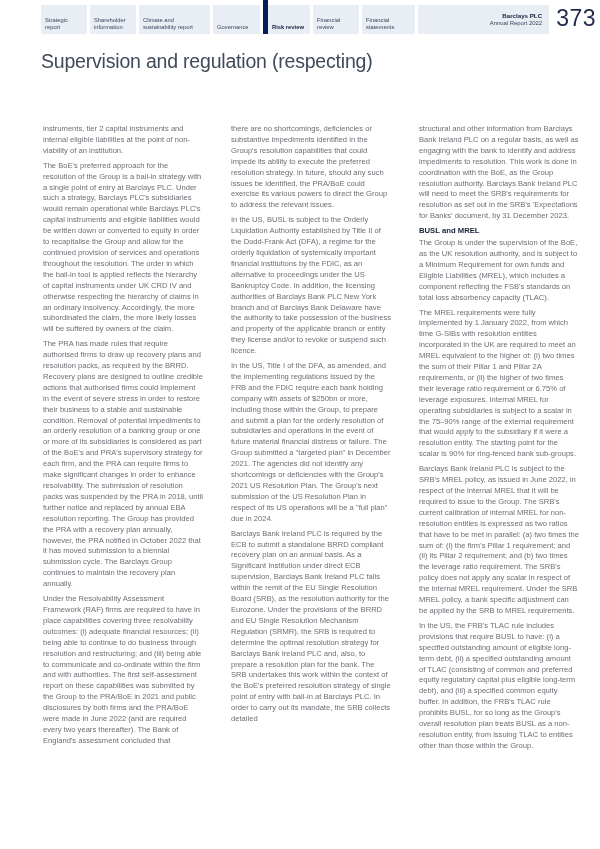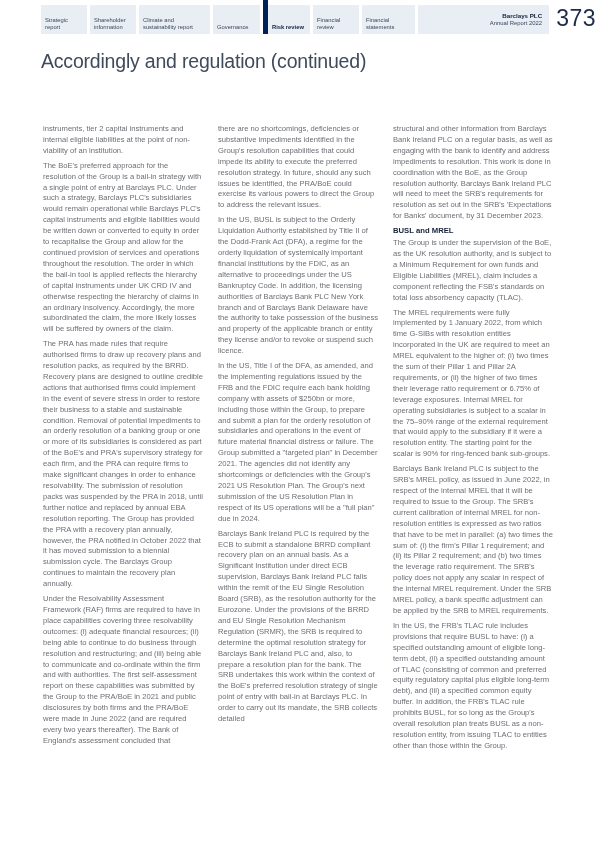--- a/index.html
+++ b/index.html
@@ -74,21 +74,21 @@
     margin: 16px 40px 0 41px;
     font-size: 19.5px;
     font-weight: 400;
     letter-spacing: -0.2px;
     color: #3f4a5a;
   }
 
   
   .columns {
     display: flex;
-    gap: 15px;
+    gap: 28px;
     padding: 0 47px 0 43px;
     margin-top: 51px;
   }
   .col { width: 160px; flex: 0 0 160px; }
   .col p {
     font-size: 7.6px;
     line-height: 10.9px;
     margin-bottom: 4px;
     color: #6b6e74;
     text-align: left;
@@ -127,36 +127,36 @@
   <div class="tab w53">
     <span class="tab-label">Financial statements</span>
   </div>
   <div class="brand-box">
     <div class="brand-company">Barclays PLC</div>
     <div class="brand-report">Annual Report 2022</div>
   </div>
   <div class="page-number">373</div>
 </header>
 
-<h1 class="page-title">Accordingly and regulation (continued)</h1>
+<h1 class="page-title">Supervision and regulation (respecting)</h1>
 
 <main class="columns">
   <section class="col">
     <p>instruments, tier 2 capital instruments and internal eligible liabilities at the point of non-viability of an institution.</p>
     <p>The BoE's preferred approach for the resolution of the Group is a bail-in strategy with a single point of entry at Barclays PLC. Under such a strategy, Barclays PLC's subsidiaries would remain operational while Barclays PLC's capital instruments and eligible liabilities would be written down or converted to equity in order to recapitalise the Group and allow for the continued provision of services and operations throughout the resolution. The order in which the bail-in tool is applied reflects the hierarchy of capital instruments under UK CRD IV and otherwise respecting the hierarchy of claims in an ordinary insolvency. Accordingly, the more subordinated the claim, the more likely losses will be suffered by owners of the claim.</p>
     <p>The PRA has made rules that require authorised firms to draw up recovery plans and resolution packs, as required by the BRRD. Recovery plans are designed to outline credible actions that authorised firms could implement in the event of severe stress in order to restore their business to a stable and sustainable condition. Removal of potential impediments to an orderly resolution of a banking group or one or more of its subsidiaries is considered as part of the BoE's and PRA's supervisory strategy for each firm, and the PRA can require firms to make significant changes in order to enhance resolvability. The submission of resolution packs was suspended by the PRA in 2018, until further notice and replaced by annual EBA resolution reporting. The Group has provided the PRA with a recovery plan annually, however, the PRA notified in October 2022 that it has moved submission to a biennial submission cycle. The Barclays Group continues to maintain the recovery plan annually.</p>
     <p>Under the Resolvability Assessment Framework (RAF) firms are required to have in place capabilities covering three resolvability outcomes: (i) adequate financial resources; (ii) being able to continue to do business through resolution and restructuring; and (iii) being able to communicate and co-ordinate within the firm and with authorities. The first self-assessment report on these capabilities was submitted by the Group to the PRA/BoE in 2021 and public disclosures by both firms and the PRA/BoE were made in June 2022 (and are required every two years thereafter). The Bank of England's assessment concluded that</p>
   </section>
   <section class="col">
     <p>there are no shortcomings, deficiencies or substantive impediments identified in the Group's resolution capabilities that could impede its ability to execute the preferred resolution strategy. In future, should any such issues be identified, the PRA/BoE could exercise its various powers to direct the Group to address the relevant issues.</p>
     <p>In the US, BUSL is subject to the Orderly Liquidation Authority established by Title II of the Dodd-Frank Act (DFA), a regime for the orderly liquidation of systemically important financial institutions by the FDIC, as an alternative to proceedings under the US Bankruptcy Code. In addition, the licensing authorities of Barclays Bank PLC New York branch and of Barclays Bank Delaware have the authority to take possession of the business and property of the applicable branch or entity they license and/or to revoke or suspend such licence.</p>
     <p>In the US, Title I of the DFA, as amended, and the implementing regulations issued by the FRB and the FDIC require each bank holding company with assets of $250bn or more, including those within the Group, to prepare and submit a plan for the orderly resolution of subsidiaries and operations in the event of future material financial distress or failure. The Group submitted a "targeted plan" in December 2021. The agencies did not identify any shortcomings or deficiencies with the Group's 2021 US Resolution Plan. The Group's next submission of the US Resolution Plan in respect of its US operations will be a "full plan" due in 2024.</p>
     <p>Barclays Bank Ireland PLC is required by the ECB to submit a standalone BRRD compliant recovery plan on an annual basis. As a Significant Institution under direct ECB supervision, Barclays Bank Ireland PLC falls within the remit of the EU Single Resolution Board (SRB), as the resolution authority for the Eurozone. Under the provisions of the BRRD and EU Single Resolution Mechanism Regulation (SRMR), the SRB is required to determine the optimal resolution strategy for Barclays Bank Ireland PLC and, also, to prepare a resolution plan for the bank. The SRB undertakes this work within the context of the BoE's preferred resolution strategy of single point of entry with bail-in at Barclays PLC. In order to carry out its mandate, the SRB collects detailed</p>
   </section>
   <section class="col">
     <p>structural and other information from Barclays Bank Ireland PLC on a regular basis, as well as engaging with the bank to identify and address impediments to resolution. This work is done in coordination with the BoE, as the Group resolution authority. Barclays Bank Ireland PLC will need to meet the SRB's requirements for resolution as set out in the SRB's 'Expectations for Banks' document, by 31 December 2023.</p>
     <h3>BUSL and MREL</h3>
-    <p>The Group is under the supervision of the BoE, as the UK resolution authority, and is subject to a Minimum Requirement for own funds and Eligible Liabilities (MREL), claim includes a component reflecting the FSB's standards on total loss absorbency capacity (TLAC).</p>
+    <p>The Group is under the supervision of the BoE, as the UK resolution authority, and is subject to a Minimum Requirement for own funds and Eligible Liabilities (MREL), which includes a component reflecting the FSB's standards on total loss absorbency capacity (TLAC).</p>
     <p>The MREL requirements were fully implemented by 1 January 2022, from which time G-SIBs with resolution entities incorporated in the UK are required to meet an MREL equivalent to the higher of: (i) two times the sum of their Pillar 1 and Pillar 2A requirements, or (ii) the higher of two times their leverage ratio requirement or 6.75% of leverage exposures. Internal MREL for operating subsidiaries is subject to a scalar in the 75–90% range of the external requirement that would apply to the subsidiary if it were a resolution entity. The starting point for the scalar is 90% for ring-fenced bank sub-groups.</p>
     <p>Barclays Bank Ireland PLC is subject to the SRB's MREL policy, as issued in June 2022, in respect of the internal MREL that it will be required to issue to the Group. The SRB's current calibration of internal MREL for non-resolution entities is expressed as two ratios that have to be met in parallel: (a) two times the sum of: (i) the firm's Pillar 1 requirement; and (ii) its Pillar 2 requirement; and (b) two times the leverage ratio requirement. The SRB's policy does not apply any scalar in respect of the internal MREL requirement. Under the SRB MREL policy, a bank specific adjustment can be applied by the SRB to MREL requirements.</p>
     <p>In the US, the FRB's TLAC rule includes provisions that require BUSL to have: (i) a specified outstanding amount of eligible long-term debt, (ii) a specified outstanding amount of TLAC (consisting of common and preferred equity regulatory capital plus eligible long-term debt), and (iii) a specified common equity buffer. In addition, the FRB's TLAC rule prohibits BUSL, for so long as the Group's overall resolution plan treats BUSL as a non-resolution entity, from issuing TLAC to entities other than those within the Group.</p>
   </section>
 </main>
 
 </body></html>

